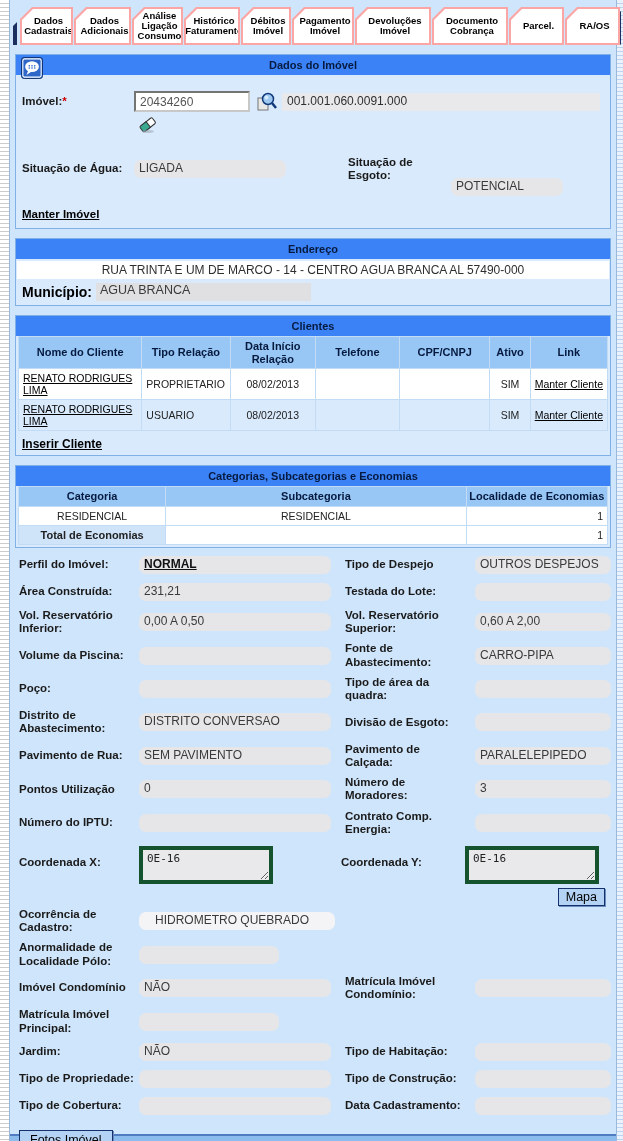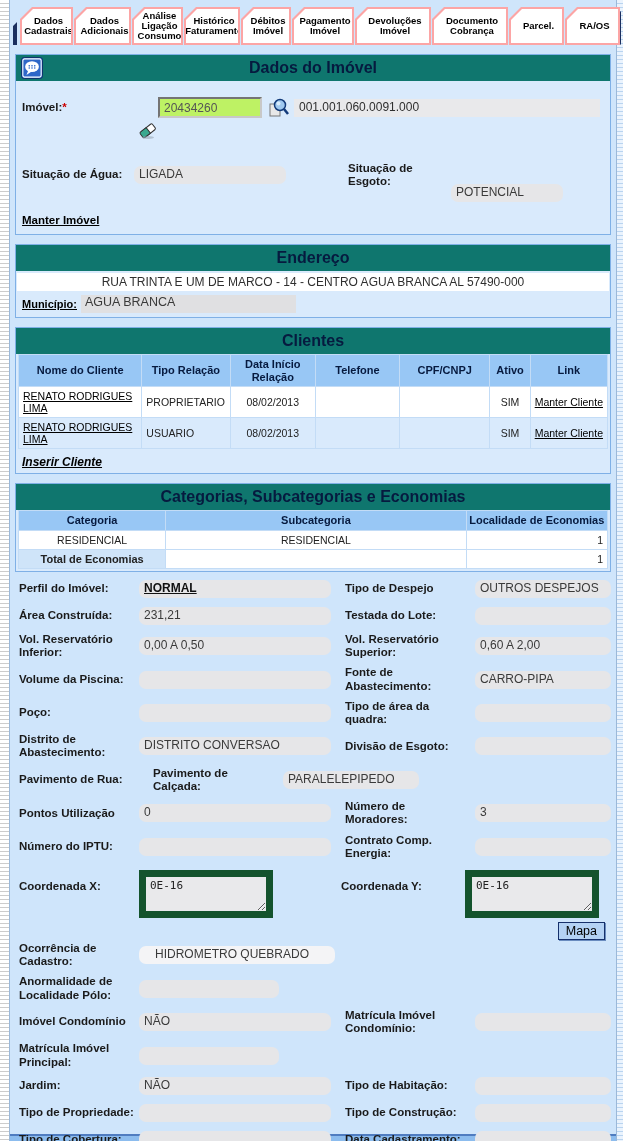--- a/index.html
+++ b/index.html
@@ -46,78 +46,78 @@
             display: flex; align-items: center; justify-content: center;
             text-align: center; font-weight: bold; font-size: 9.5px; line-height: 1.08;
             color: #000; padding: 1px 2px 1px 6px; }
   .tw52{width:53px}.tw56{width:57px}.tw50{width:51px}.tw64{width:56px}.tw48{width:50px}
   .tw60{width:62px}.tw62{width:76px}.tw54{width:55px}
   .tab-cap { width: 11px; height: 34px; background: #ffffff; border: 2px solid #1c2f5e;
              border-left: none; border-radius: 0 9px 9px 0; margin-left: -1px; align-self: flex-end; margin-bottom: 0; }
 
   
   .section { margin: 9px 4px 0 4px; border: 1px solid #7fb0e6; background: #d9eafc; }
-  .sec-h { position: relative; background: #0f766e; text-align: center;
-           font-weight: bold; font-size: 16px; color: #061a3f; padding: 4px 0; }
+  .sec-h { position: relative; background: #3b82f6; text-align: center;
+           font-weight: bold; font-size: 11px; color: #061a3f; padding: 4px 0; }
   .sec-h .h-icon { position: absolute; left: 5px; top: 2px; }
 
   
   .di-body { padding: 8px 10px 6px 6px; }
   .row { display: flex; align-items: center; }
   .lbl { font-weight: bold; font-size: 11.5px; color: #1a1a1a; line-height: 1.15; }
   .req { color: #cc0000; font-weight: bold; }
   .imovel-row { align-items: center; margin-top: 8px; }
-  .imovel-lbl { width: 136px; }
-  .mat-input { width: 104px; height: 21px; background: #bef264; border: 2px inset #c8c8c8;
+  .imovel-lbl { width: 112px; }
+  .mat-input { width: 116px; height: 21px; background: #ffffff; border: 2px inset #c8c8c8;
                font-size: 12px; color: #555; padding: 1px 4px; font-family: "Liberation Sans", sans-serif; }
   .insc-box { flex: 1; margin-left: 4px; background: #e9e9eb; height: 18px;
               font-size: 12px; color: #2f2f2f; padding: 1px 5px; white-space: nowrap; overflow: hidden; }
   .eraser-row { margin: 2px 0 8px 116px; }
   .sit-row { margin: 6px 0 2px 0; }
   .sit-lbl1 { width: 112px; }
   .val-box { background: #e6e6e8; height: 18px; font-size: 12px; color: #3a3a3a;
              padding: 1px 5px; white-space: nowrap; overflow: hidden; border-radius: 7px; }
   .sit-v1 { width: 152px; }
   .sit-lbl2 { width: 95px; margin-left: 62px; }
   .sit-v2 { width: 112px; margin-left: 8px; margin-top: 36px; }
   .link { font-weight: bold; font-size: 11.5px; color: #000; text-decoration: underline; cursor: pointer; }
   .manter-imovel { display: inline-block; margin: 10px 0 2px 0; }
 
   
   .addr-bar { background: #ffffff; margin: 2px 1px; text-align: center;
               font-size: 12px; color: #2f2f2f; padding: 2px 0; }
   .mun-row { padding: 2px 6px 4px 6px; display: flex; align-items: center; }
-  .mun-lbl { font-weight: bold; font-size: 11px; text-decoration: underline; }
+  .mun-lbl { font-weight: bold; font-size: 14px; }
   .mun-box { width: 215px; margin-left: 4px; background: #e0e0e2; font-size: 12.5px;
              color: #3a3a3a; height: 18px; padding: 0 4px; }
 
   
   table { border-collapse: collapse; width: calc(100% - 4px); margin: 0 2px 2px 2px; }
   th { background: #98c7f5; font-weight: bold; font-size: 11px; color: #061a3f;
        border: 1px solid #c3dcf6; padding: 3px 2px; text-align: center; line-height: 1.15; }
   td { border: 1px solid #c3dcf6; font-size: 10.5px; color: #222; padding: 3px 4px; background: #fff; }
   tr.alt td { background: #d9eafc; }
   td.ctr { text-align: center; } td.rgt { text-align: right; }
   .cell-link { text-decoration: underline; cursor: pointer; color: #000; }
-  .inserir { display: inline-block; margin: 4px 0 4px 6px; font-size: 12px; font-style: italic; }
+  .inserir { display: inline-block; margin: 4px 0 4px 6px; font-size: 12px; }
 
   
   td.tot-lbl { background: #cfe4f9; font-weight: bold; font-size: 11px; text-align: center; }
 
   
   .details { margin-top: 4px; }
   .frow { display: flex; align-items: center; margin: 7px 8px 0 8px; min-height: 20px; }
   .fl1 { width: 120px; flex-shrink: 0; }
   .fv1 { width: 192px; flex-shrink: 0; }
   .fl2 { width: 124px; margin-left: 14px; flex-shrink: 0; }
   .fv2 { width: 136px; margin-left: 6px; flex-shrink: 0; }
   .fv-link { text-decoration: underline; font-weight: bold; color: #111; background: #e6e6e8; }
   .fv-w195 { width: 196px; background: #f4f4f6; padding-left: 16px; }
   .fv-w140 { width: 140px; }
-  .coord-ta { width: 134px; height: 48px; background: #e9e9eb; border: 7px solid #14532d;
+  .coord-ta { width: 134px; height: 38px; background: #e9e9eb; border: 4px solid #14532d;
               font-family: "DejaVu Sans Mono", monospace; font-size: 11px; color: #222;
               padding: 2px 4px; resize: both; }
   .coord-l2 { width: 118px; margin-left: 68px; }
   .mapa-row { display: flex; justify-content: flex-end; margin: 4px 10px 0 0; }
 
   
   .btn { display: inline-block; background: #b4d2f4; border: 1px solid #16306b;
          font-family: "Liberation Sans", sans-serif; font-size: 12.5px; color: #000;
          padding: 2px 10px; cursor: pointer; box-shadow: 1px 1px 0 #6a8cbf; }
   .btn-mapa { padding: 1px 7px; }
@@ -345,20 +345,21 @@
 
       <div class="frow">
         <span class="lbl fl1">Distrito de Abastecimento:</span>
         <span class="val-box fv1">DISTRITO CONVERSAO</span>
         <span class="lbl fl2">Divisão de Esgoto:</span>
         <span class="val-box fv2"></span>
       </div>
 
       <div class="frow">
         <span class="lbl fl1">Pavimento de Rua:</span>
+        <span class="val-box fv1">SEM PAVIMENTO</span>
         <span class="lbl fl2">Pavimento de Calçada:</span>
         <span class="val-box fv2">PARALELEPIPEDO</span>
       </div>
 
       <div class="frow">
         <span class="lbl fl1">Pontos Utilização</span>
         <span class="val-box fv1">0</span>
         <span class="lbl fl2">Número de Moradores:</span>
         <span class="val-box fv2">3</span>
       </div>

